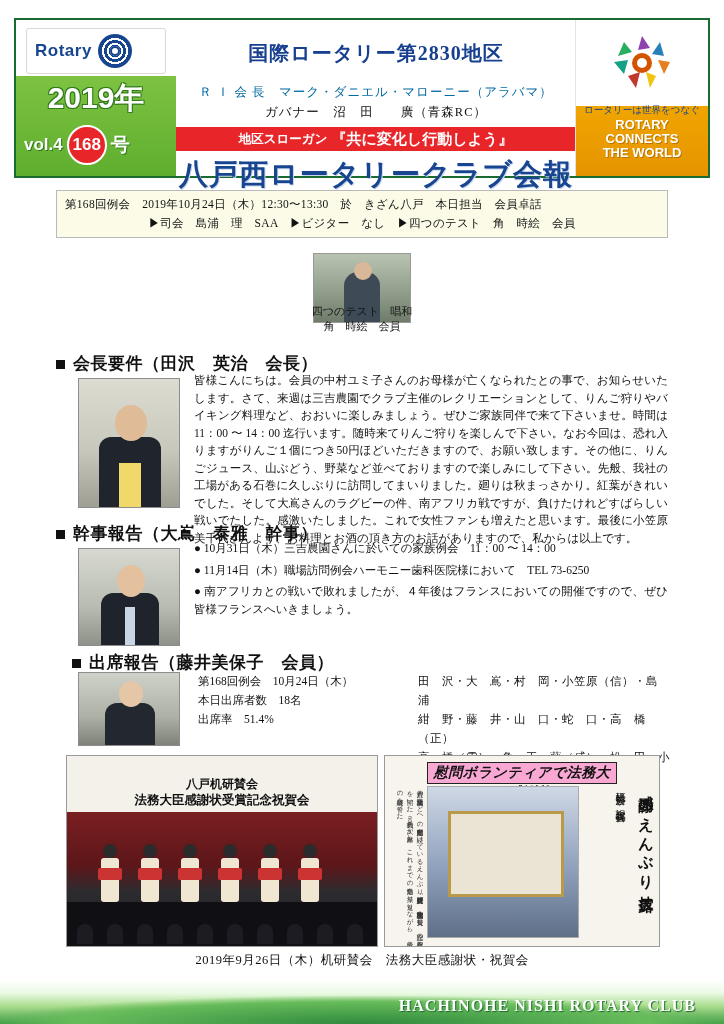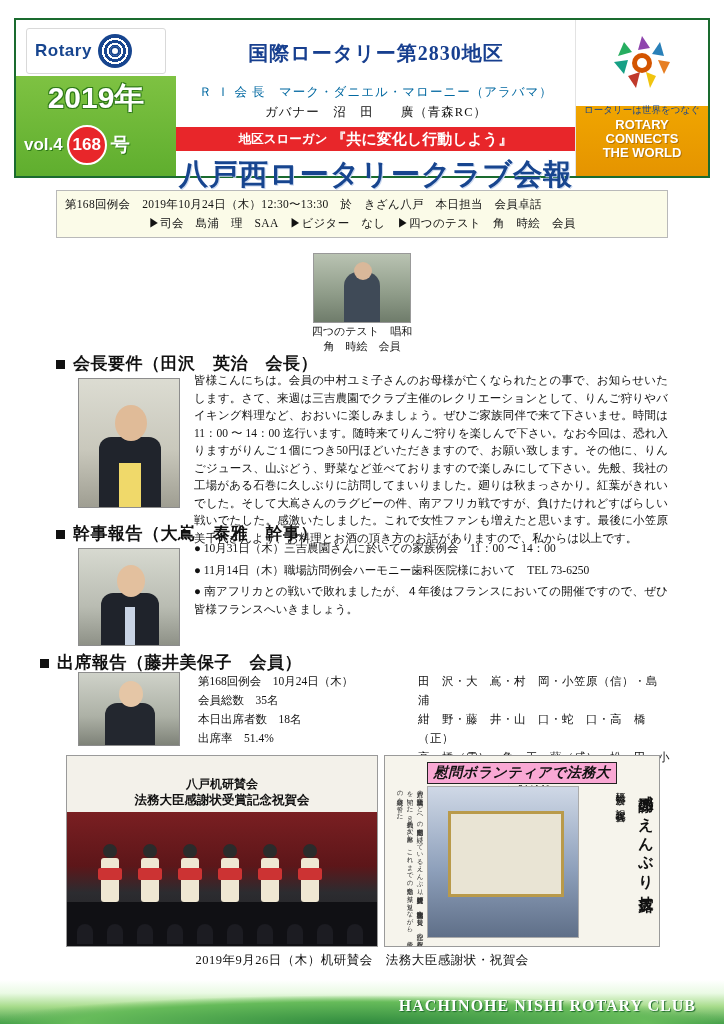--- a/index.html
+++ b/index.html
@@ -123,21 +123,21 @@
 
   
   .top-photo{
     position:absolute;left:313px;top:253px;width:96px;height:68px;
     border:1px solid #999;overflow:hidden;background:#8a9a86;
   }
   .top-photo .bg{position:absolute;inset:0;background:linear-gradient(180deg,#b9c3b2 0%,#8e9b88 60%,#6f7c6b 100%);}
   .top-photo .person{position:absolute;left:30px;top:18px;width:36px;height:50px;background:#3f4a57;border-radius:14px 14px 0 0;}
   .top-photo .head{position:absolute;left:40px;top:8px;width:18px;height:18px;border-radius:50%;background:#d9b89a;}
   .photo-cap{
-    position:absolute;left:250px;top:324px;width:224px;text-align:center;
+    position:absolute;left:250px;top:304px;width:224px;text-align:center;
     font-size:11px;line-height:15px;
   }
 
   
   .sec-head{
     position:absolute;font-size:17px;font-weight:bold;letter-spacing:.5px;
   }
   .sec-head .sq{
     display:inline-block;width:9px;height:9px;background:#111;margin-right:8px;
   }
@@ -328,33 +328,32 @@
     <div class="ph-head" style="left:38px;top:16px;width:28px;height:32px;background:#e3c09e;"></div>
     <div class="ph-person" style="left:46px;top:58px;width:10px;height:40px;background:#c9d4e4;border-radius:0;"></div>
   </div>
 
   <div class="body-text" style="left:194px;top:540px;width:474px;">
     <div style="margin-bottom:4px;">● <span>10月31日（木）三吉農園さんに於いての家族例会　11：00 〜 14：00</span></div>
     <div style="margin-bottom:4px;">● <span>11月14日（木）職場訪問例会ハーモニー歯科医院様において　TEL 73-6250</span></div>
     <div>● <span>南アフリカとの戦いで敗れましたが、４年後はフランスにおいての開催ですので、ぜひ皆様フランスへいきましょう。</span></div>
   </div>
 
-  <div class="sec-head" style="left:40px;top:651px;">
+  <div class="sec-head" style="left:72px;top:651px;">
     <span class="sq"></span><span>出席報告（藤井美保子　会員）</span>
   </div>
 
   <div class="photo" style="left:78px;top:672px;width:100px;height:72px;">
     <div class="ph-inner" style="background:linear-gradient(180deg,#cfd2c9 0%,#adb1a6 60%,#7e8278 100%);"></div>
     <div class="ph-person" style="left:26px;top:30px;width:50px;height:42px;background:#23272f;"></div>
     <div class="ph-head" style="left:40px;top:8px;width:24px;height:26px;background:#e5c6a6;"></div>
   </div>
 
   <div class="att-left" style="left:198px;top:672px;width:210px;">
     <div>第168回例会　10月24日（木）</div>
-    <div>会員総数　35名</div>
     <div>本日出席者数　18名</div>
     <div>出席率　51.4%</div>
   </div>
 
   <div class="att-right" style="left:418px;top:672px;width:260px;">
     <div>田　沢・大　嶌・村　岡・小笠原（信）・島　浦</div>
     <div>紺　野・藤　井・山　口・蛇　口・高　橋（正）</div>
     <div>高　橋（雪）・角・工　藤（威）・松　田・小　芝</div>
     <div>小笠原（美）・新戸部・田　中</div>
   </div>

